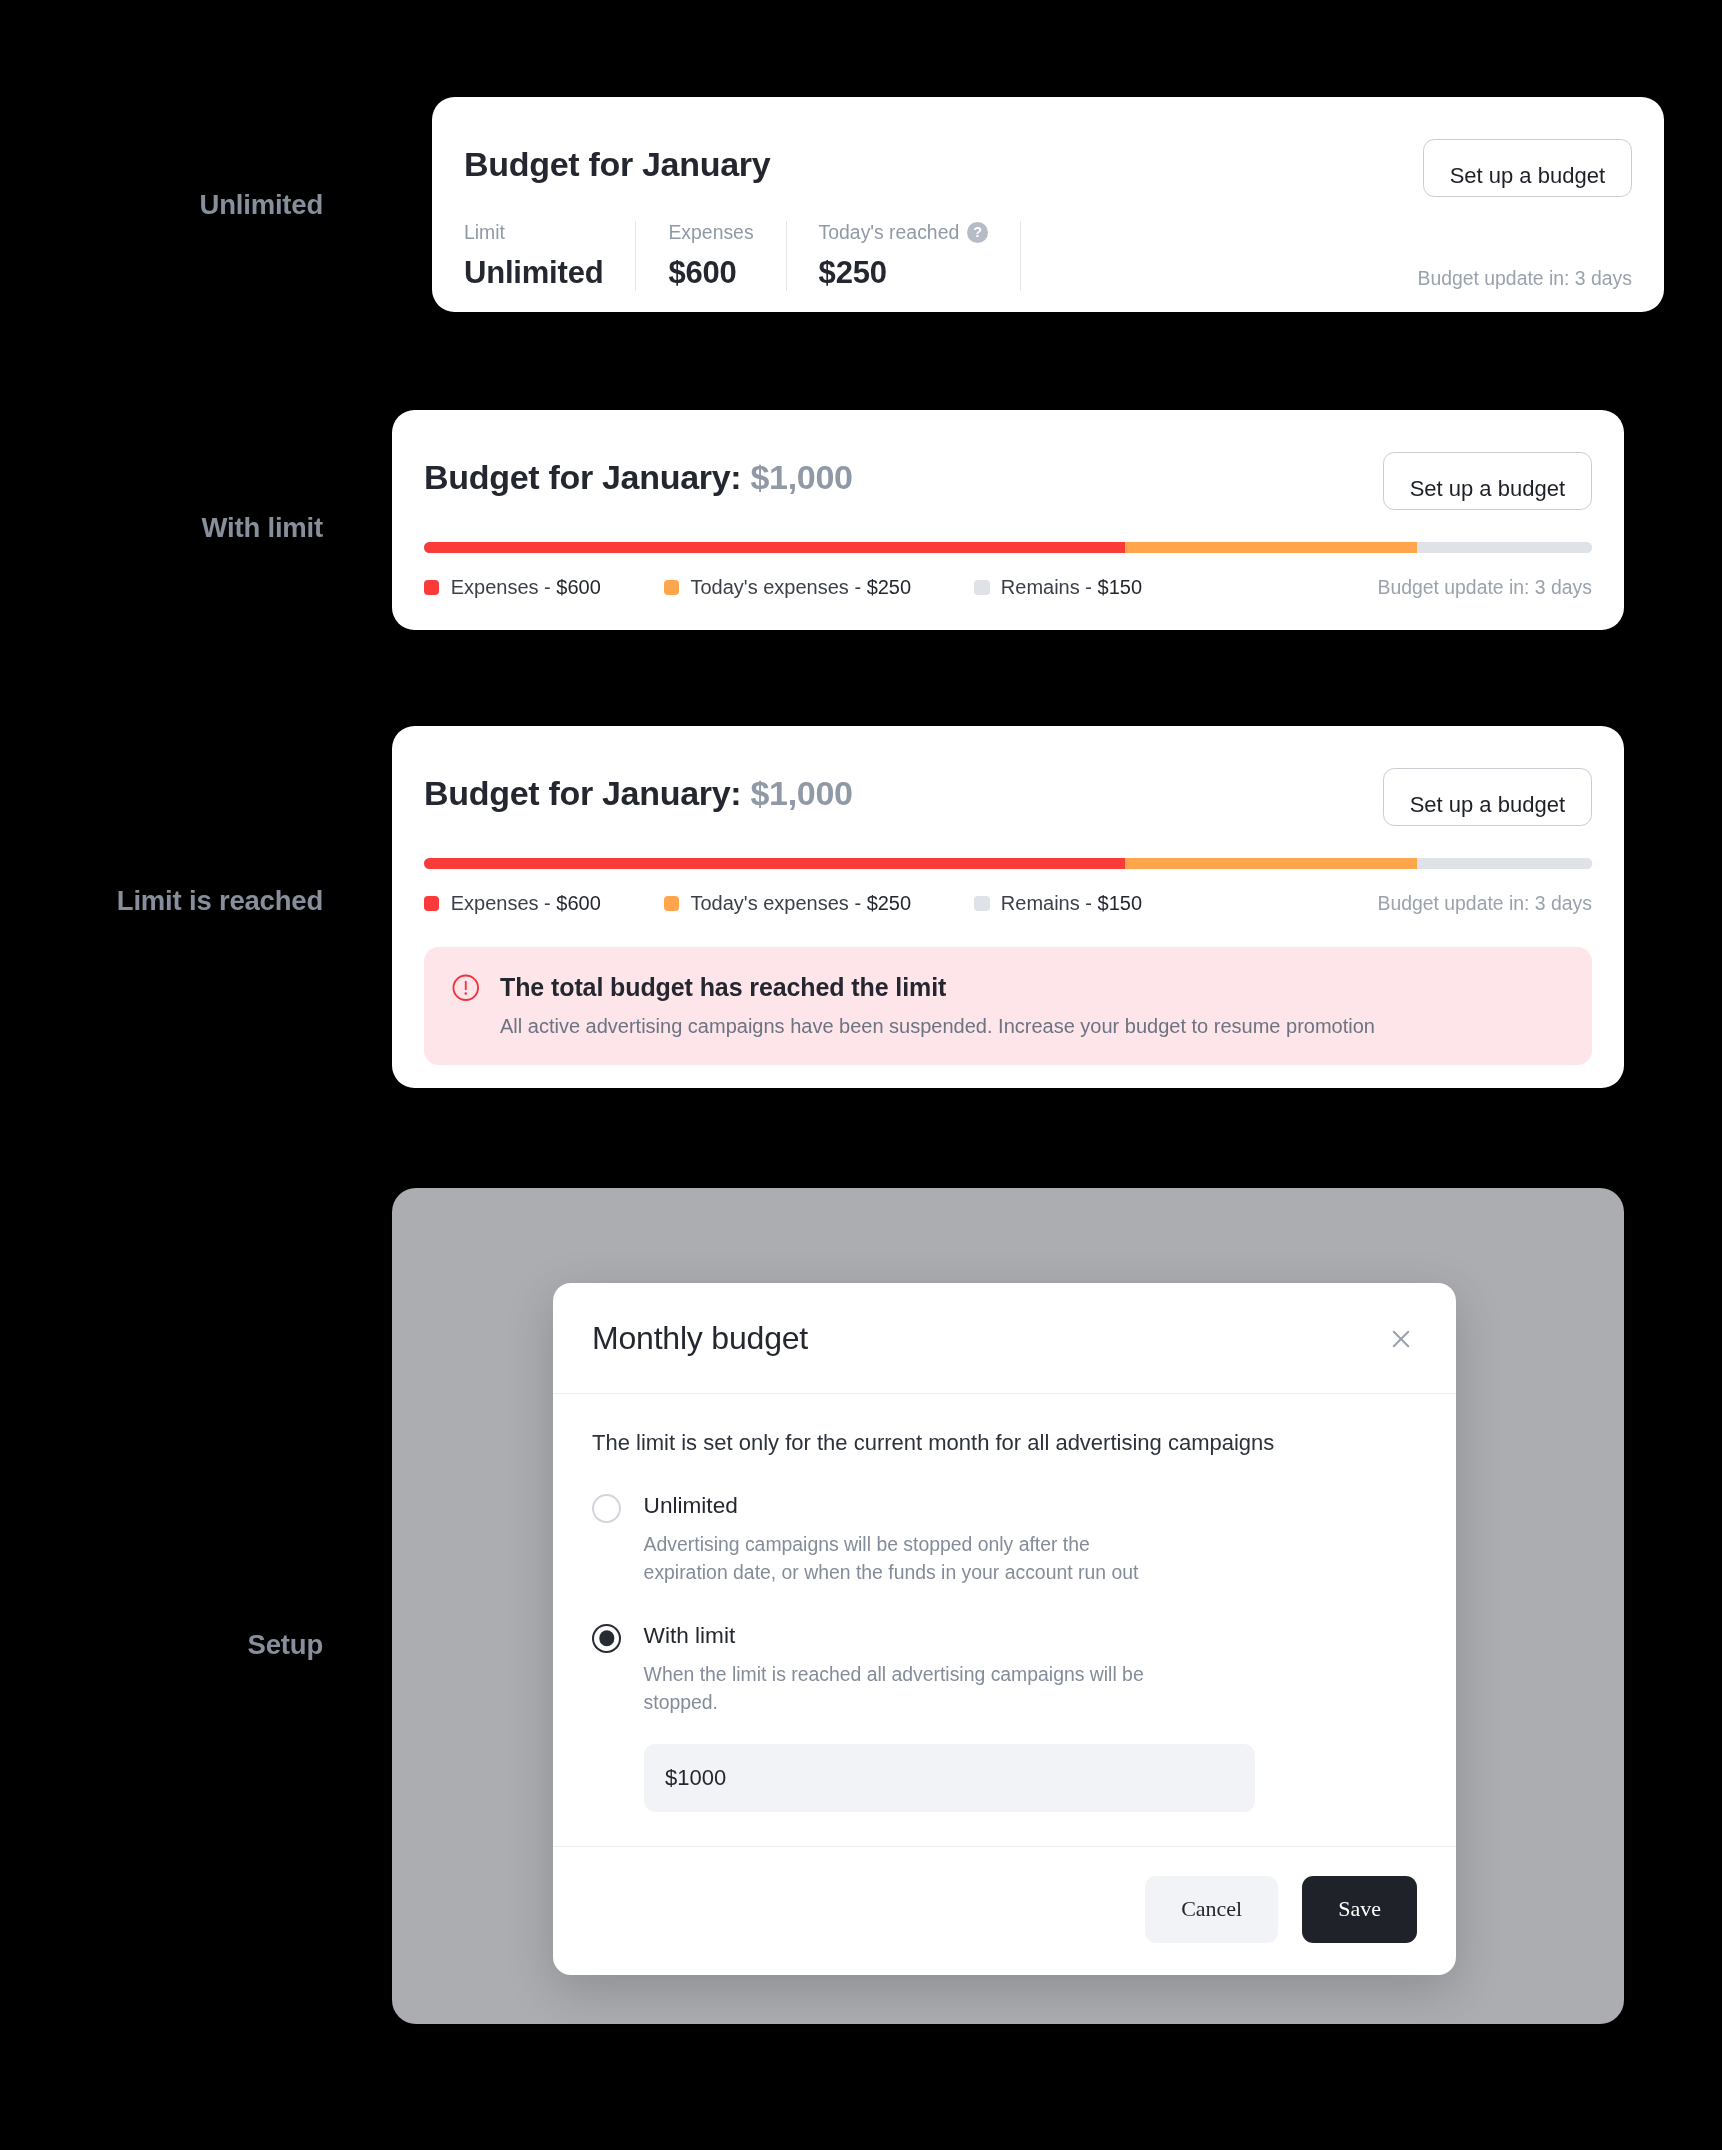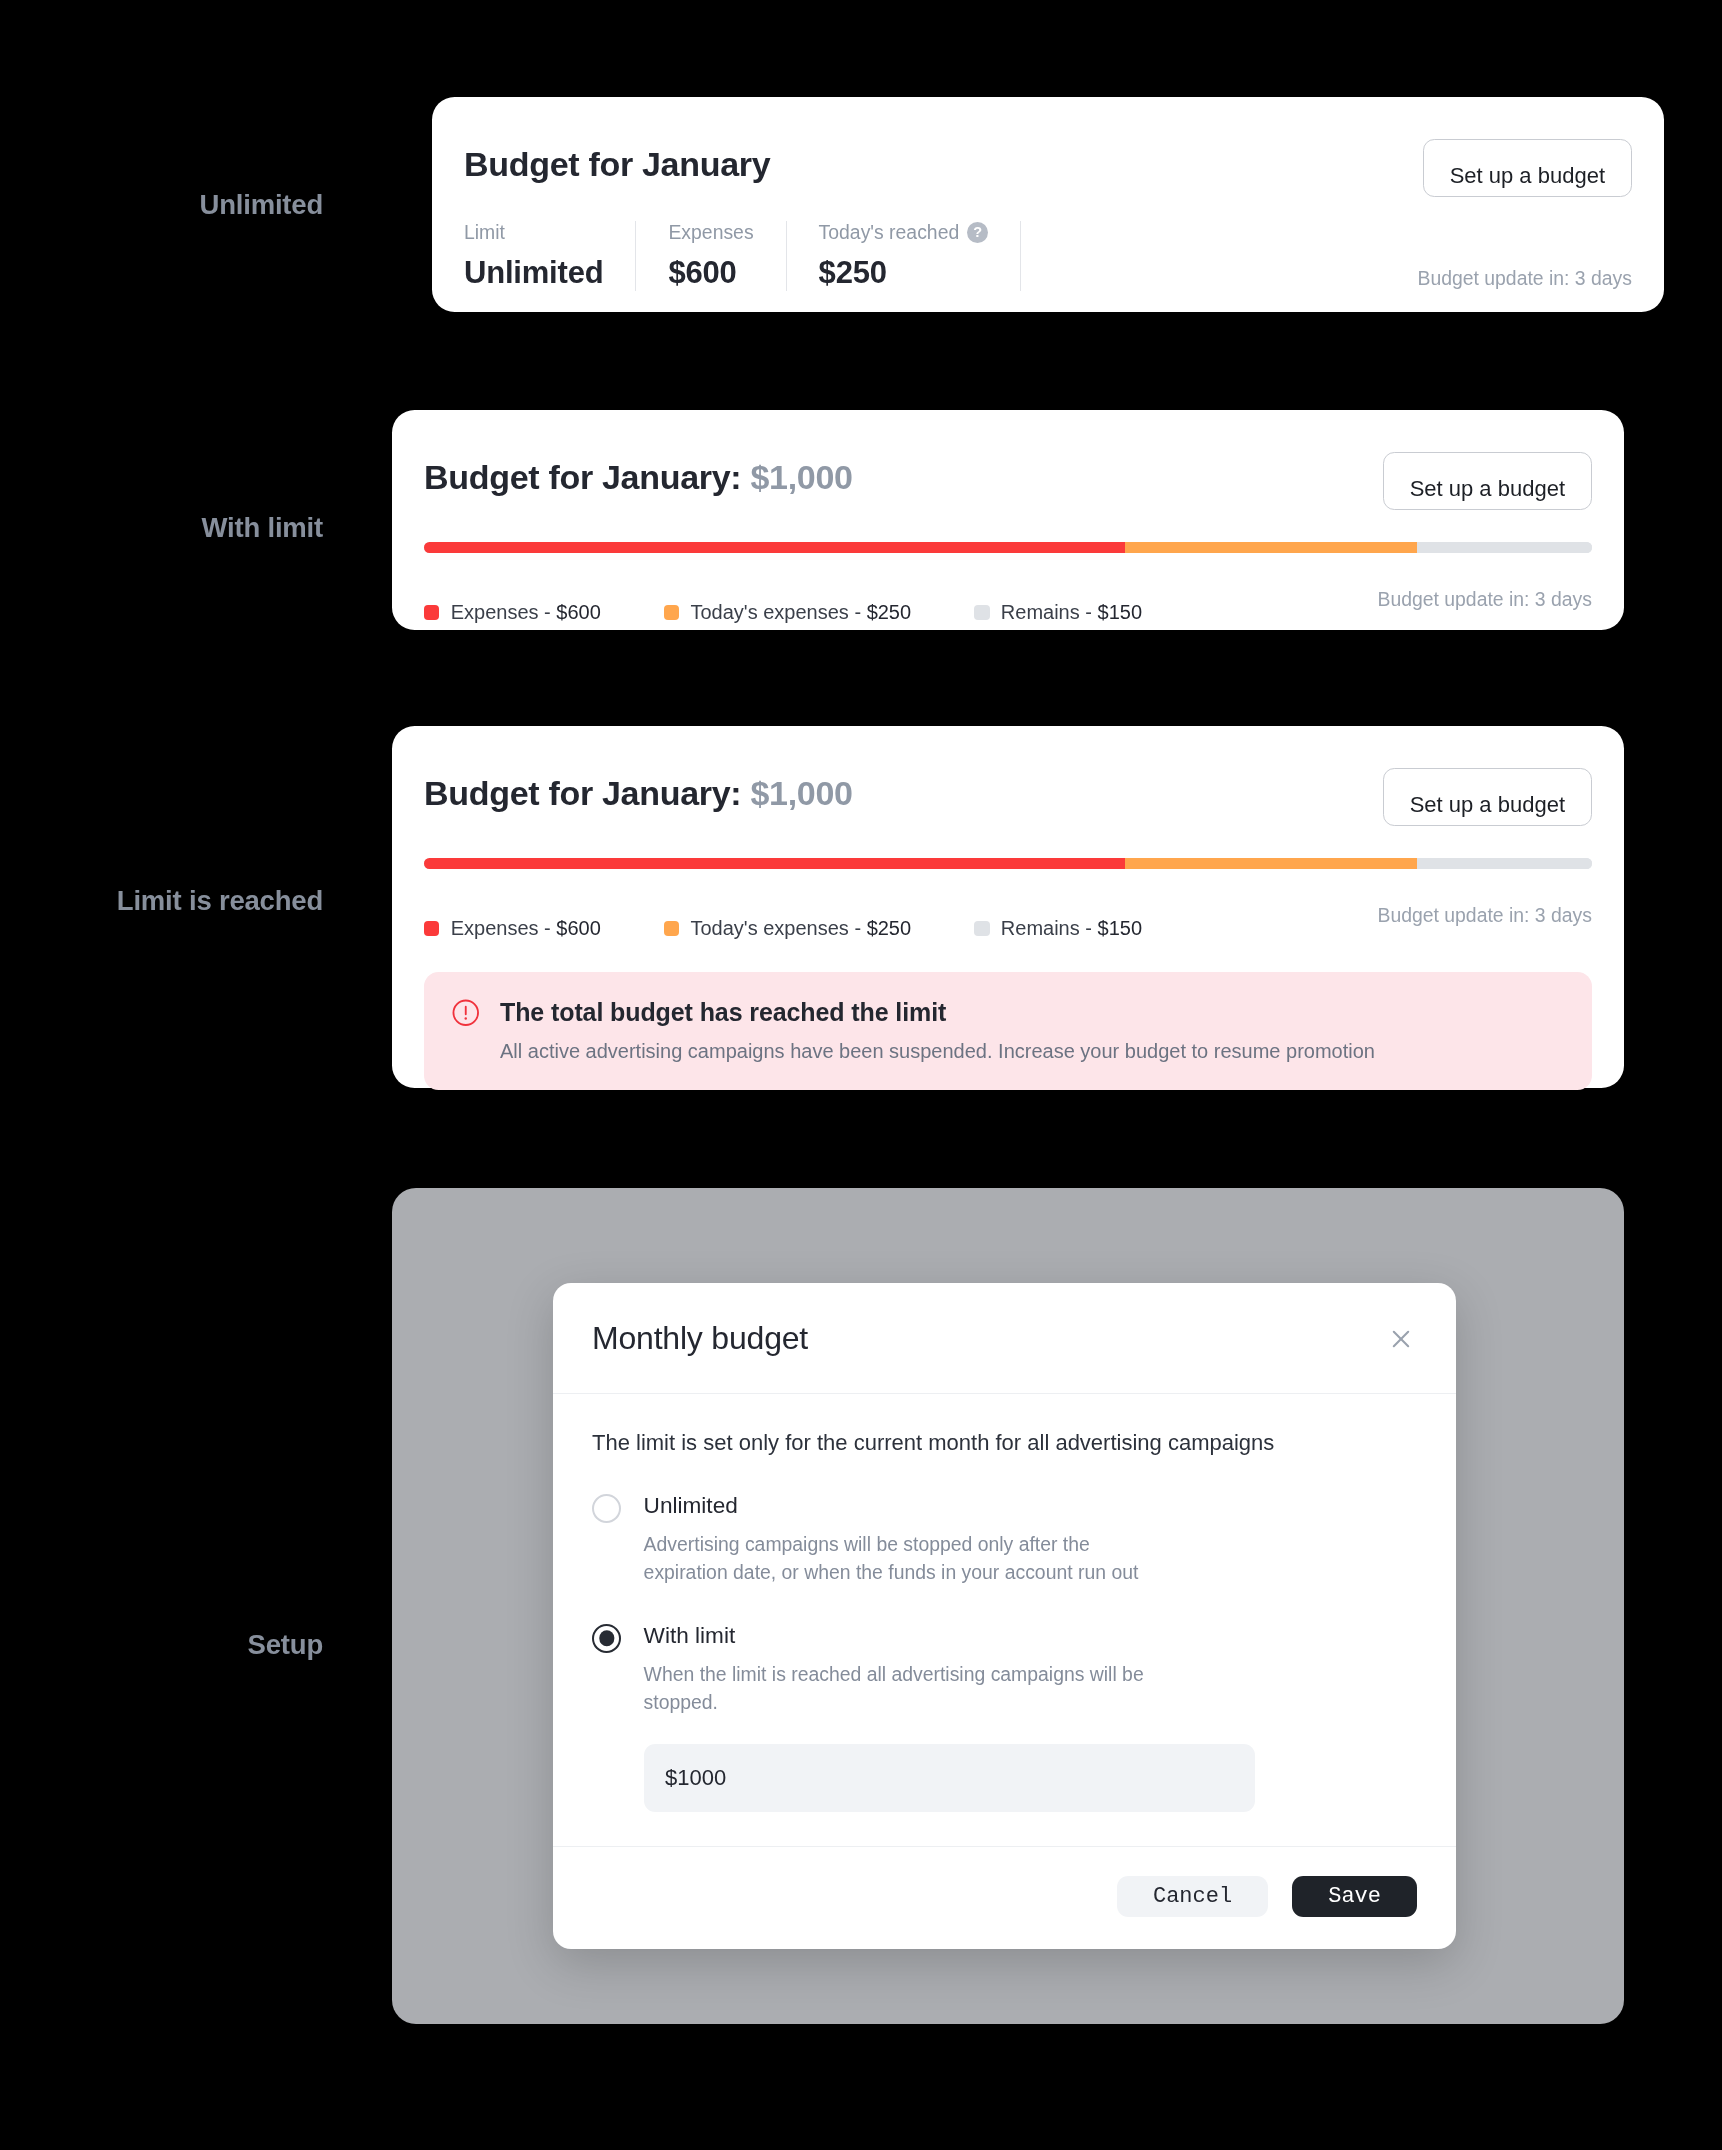--- a/index.html
+++ b/index.html
@@ -153,21 +153,20 @@
     display: flex;
     align-items: center;
     margin-top: 22.6px;
   }
   .legend {
     display: flex;
     align-items: center;
     gap: 11.3px;
     margin-right: 63px;
     white-space: nowrap;
-    margin-top: 25px;
   }
   .legend .swatch {
     width: 15.4px; height: 15.4px;
     border-radius: 4px;
     flex: 0 0 auto;
   }
   .legend .ltext { font-size: 20px; color: #3A3F49; }
   .legend .ltext .val { color: #242730; font-weight: 500; }
 
   
@@ -299,24 +298,24 @@
   .modal-foot {
     border-top: 1.3px solid #EDEFF2;
     padding: 29px 39px 32px 39px;
     display: flex;
     justify-content: flex-end;
     gap: 24px;
   }
   .btn {
     border: none;
     border-radius: 11.3px;
-    height: 41px;
+    height: 67px;
     padding: 0 36px;
     font-size: 22px;
-    font-family: Liberation Mono, monospace;
+    font-family: Liberation Serif, serif;
     cursor: pointer;
   }
   .btn-cancel { background: #F1F3F6; color: #242730; }
   .btn-save   { background: #1F2329; color: #ffffff; }
 </style>
 </head>
 <body>
 
 <div class="stage">
 

